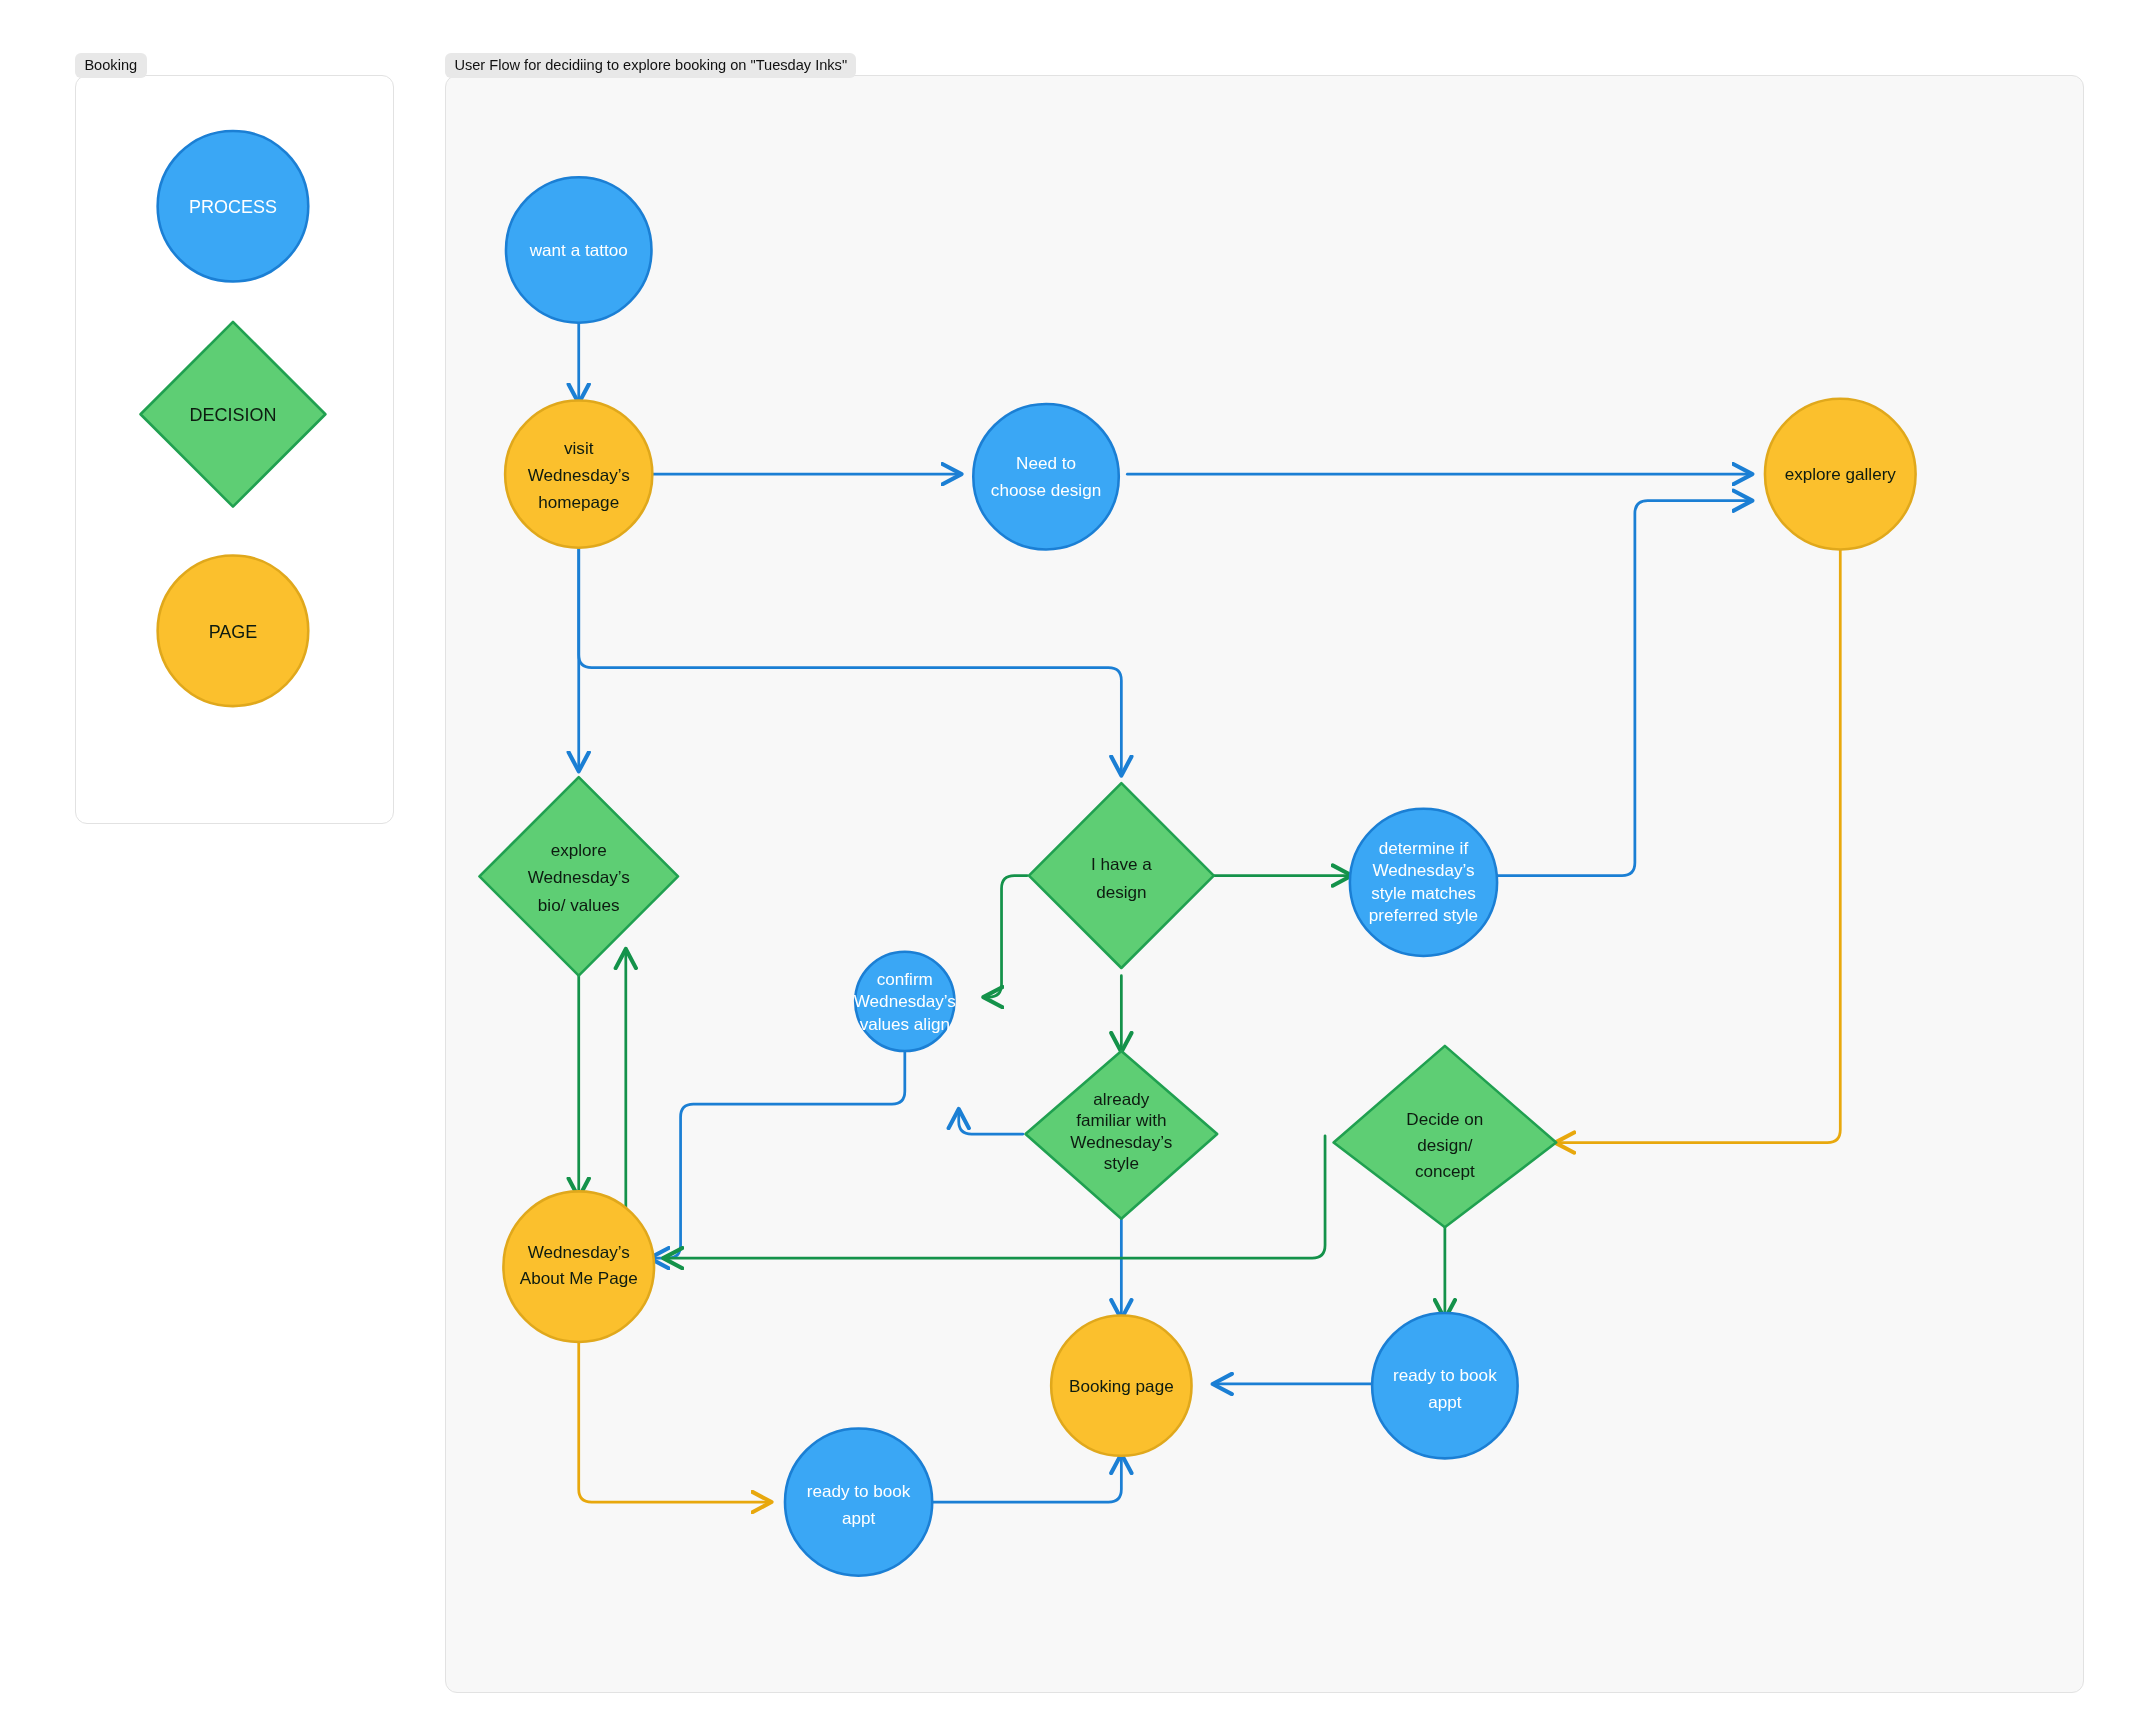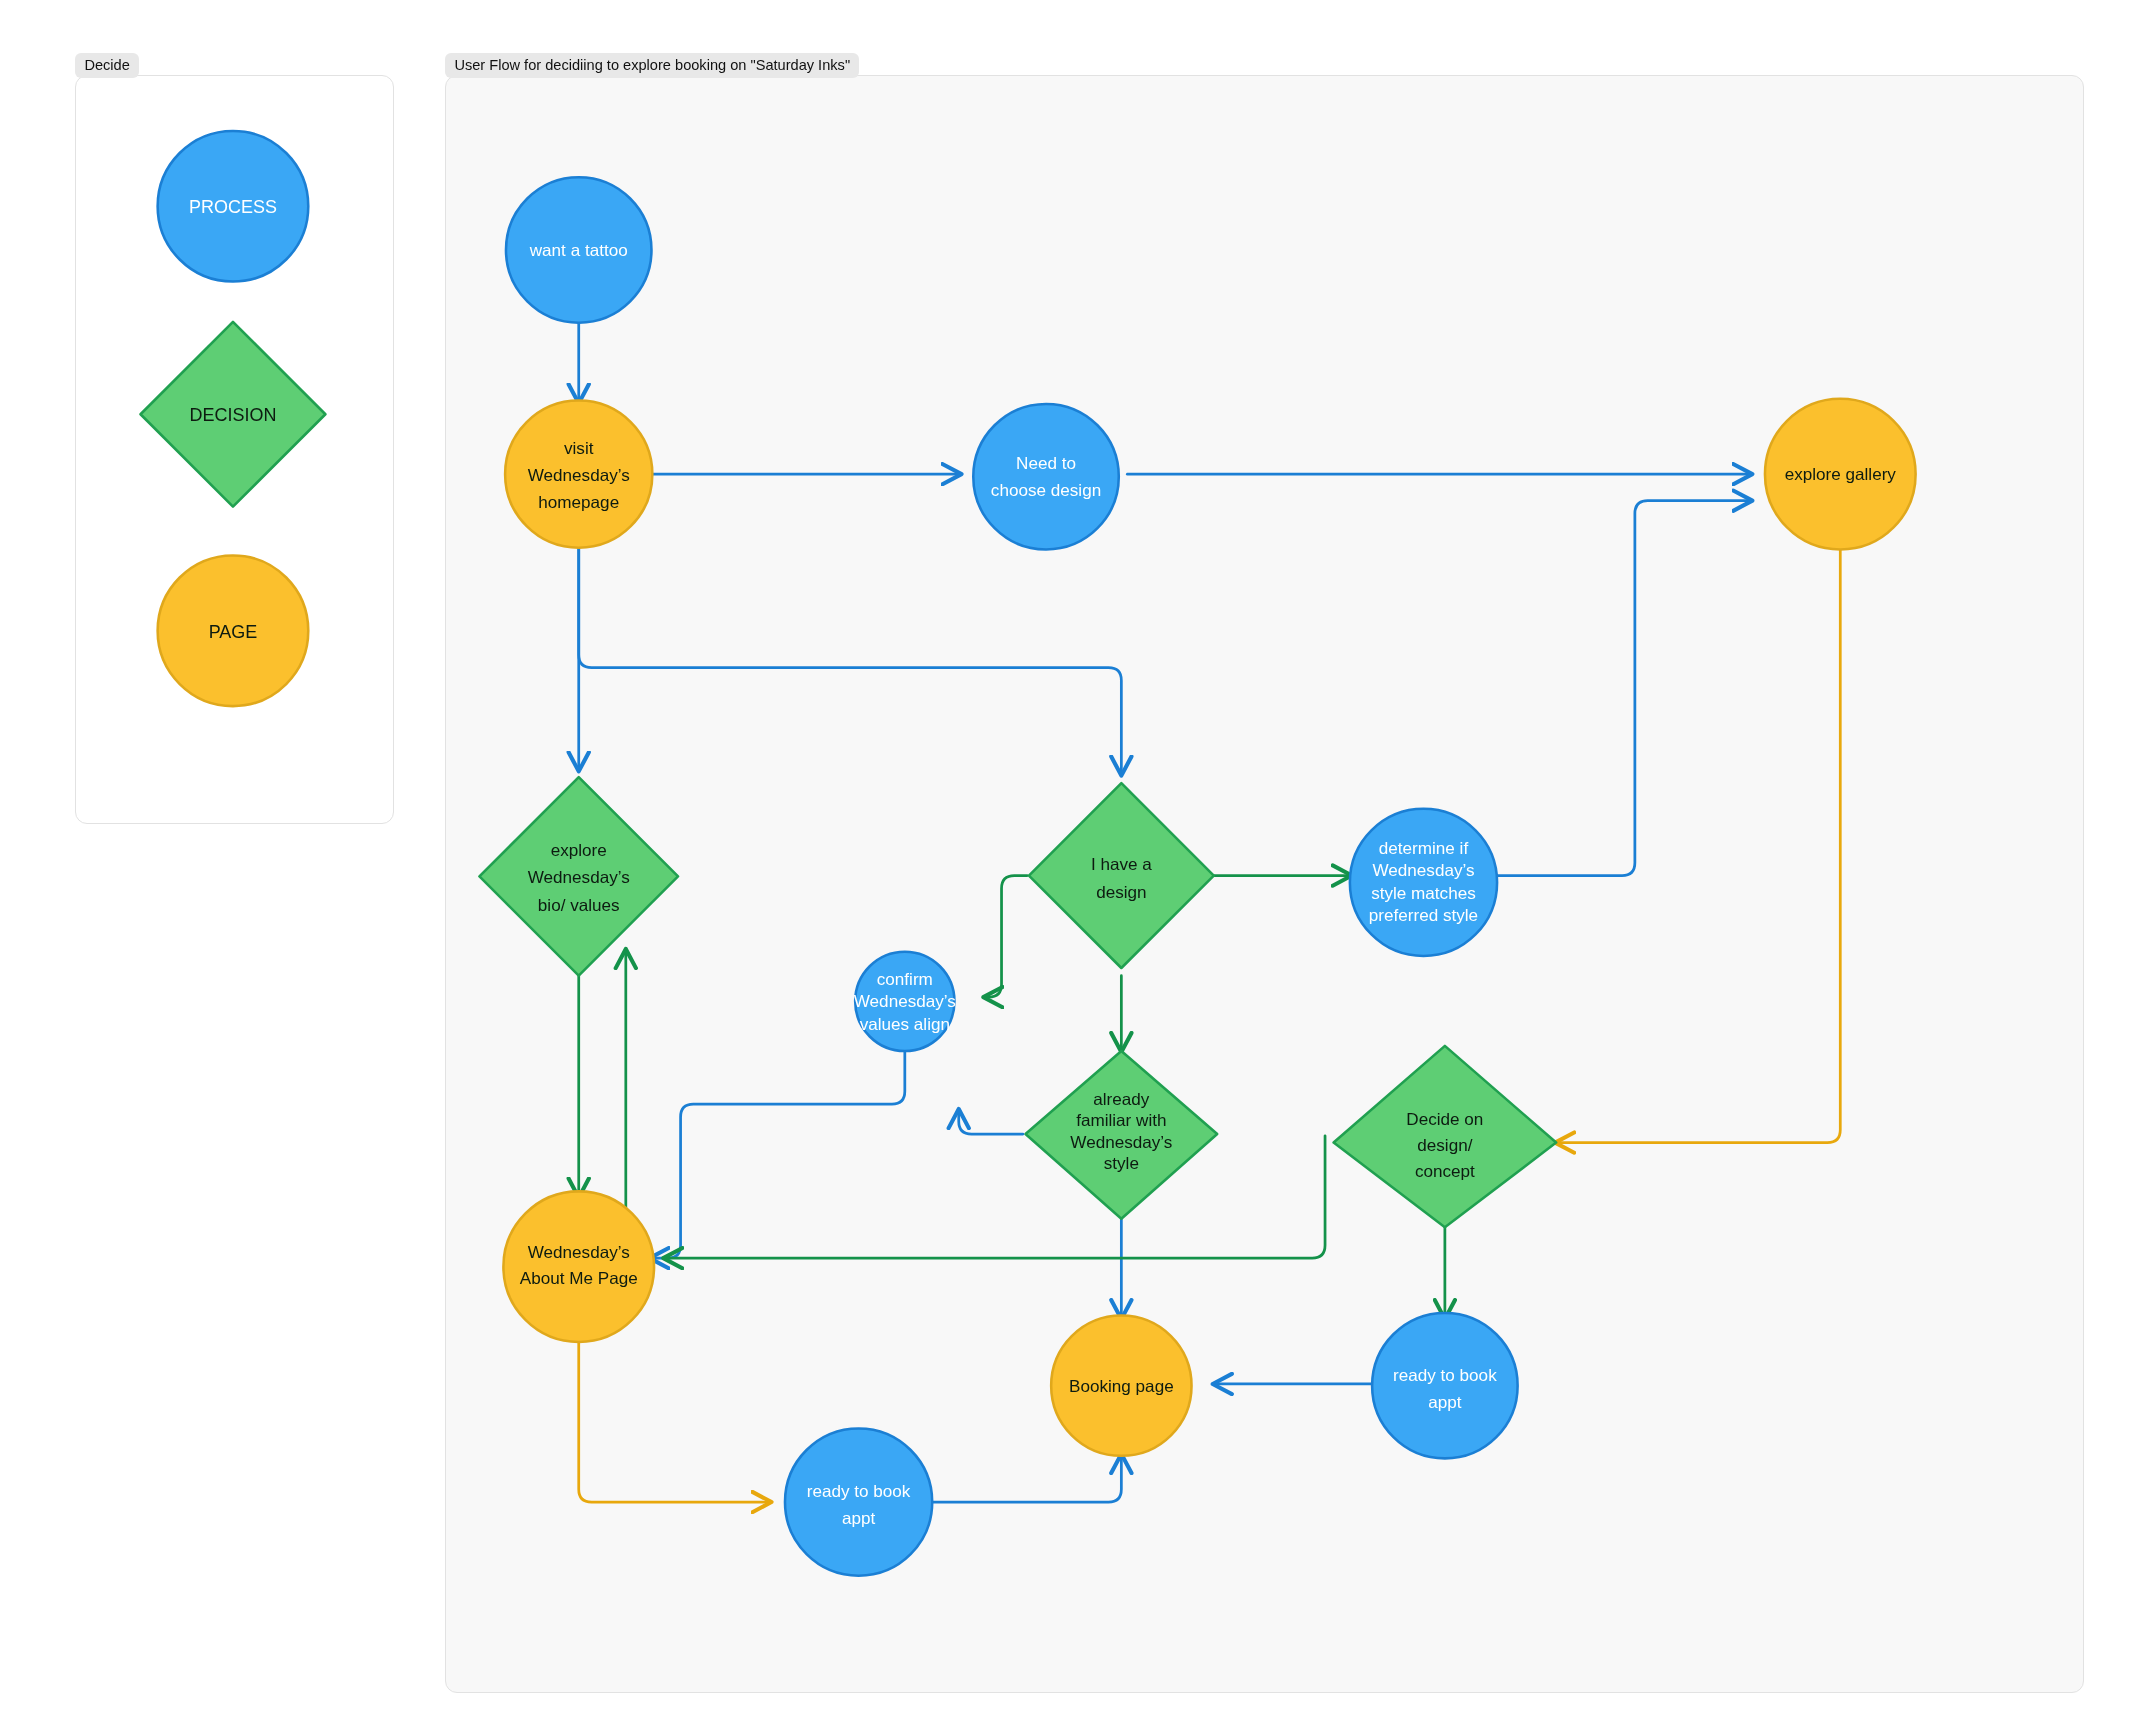--- a/index.html
+++ b/index.html
@@ -20,24 +20,24 @@
   svg{position:absolute;left:0;top:0;width:2140px;height:1734px;overflow:visible;}
   .nodeText{font-family:"Liberation Sans",sans-serif;font-size:20px;}
   .legendText{font-family:"Liberation Sans",sans-serif;font-size:21px;}
   .lbl-dark{fill:#0d1b10;}
   .lbl-light{fill:#ffffff;}
 </style>
 </head>
 <body>
 
 <div class="frame" id="legend-frame"></div>
-<div class="tag" id="legend-tag">Decide</div>
+<div class="tag" id="legend-tag">Booking</div>
 
 <div class="frame" id="flow-frame"></div>
-<div class="tag" id="flow-tag">User Flow for decidiing to explore booking on "Saturday Inks"</div>
+<div class="tag" id="flow-tag">User Flow for decidiing to explore booking on "Tuesday Inks"</div>
 
 <svg viewBox="0 0 2500 2026">
   <defs>
     <marker id="ah-blue" markerWidth="9" markerHeight="9" refX="7.2" refY="4.5" orient="auto" markerUnits="strokeWidth">
       <path d="M0.6,0.8 L7.6,4.5 L0.6,8.2" fill="none" stroke="#1b7fd4" stroke-width="1.5" stroke-linecap="round" stroke-linejoin="round"></path>
     </marker>
     <marker id="ah-green" markerWidth="9" markerHeight="9" refX="7.2" refY="4.5" orient="auto" markerUnits="strokeWidth">
       <path d="M0.6,0.8 L7.6,4.5 L0.6,8.2" fill="none" stroke="#14924a" stroke-width="1.5" stroke-linecap="round" stroke-linejoin="round"></path>
     </marker>
     <marker id="ah-orange" markerWidth="9" markerHeight="9" refX="7.2" refY="4.5" orient="auto" markerUnits="strokeWidth">

